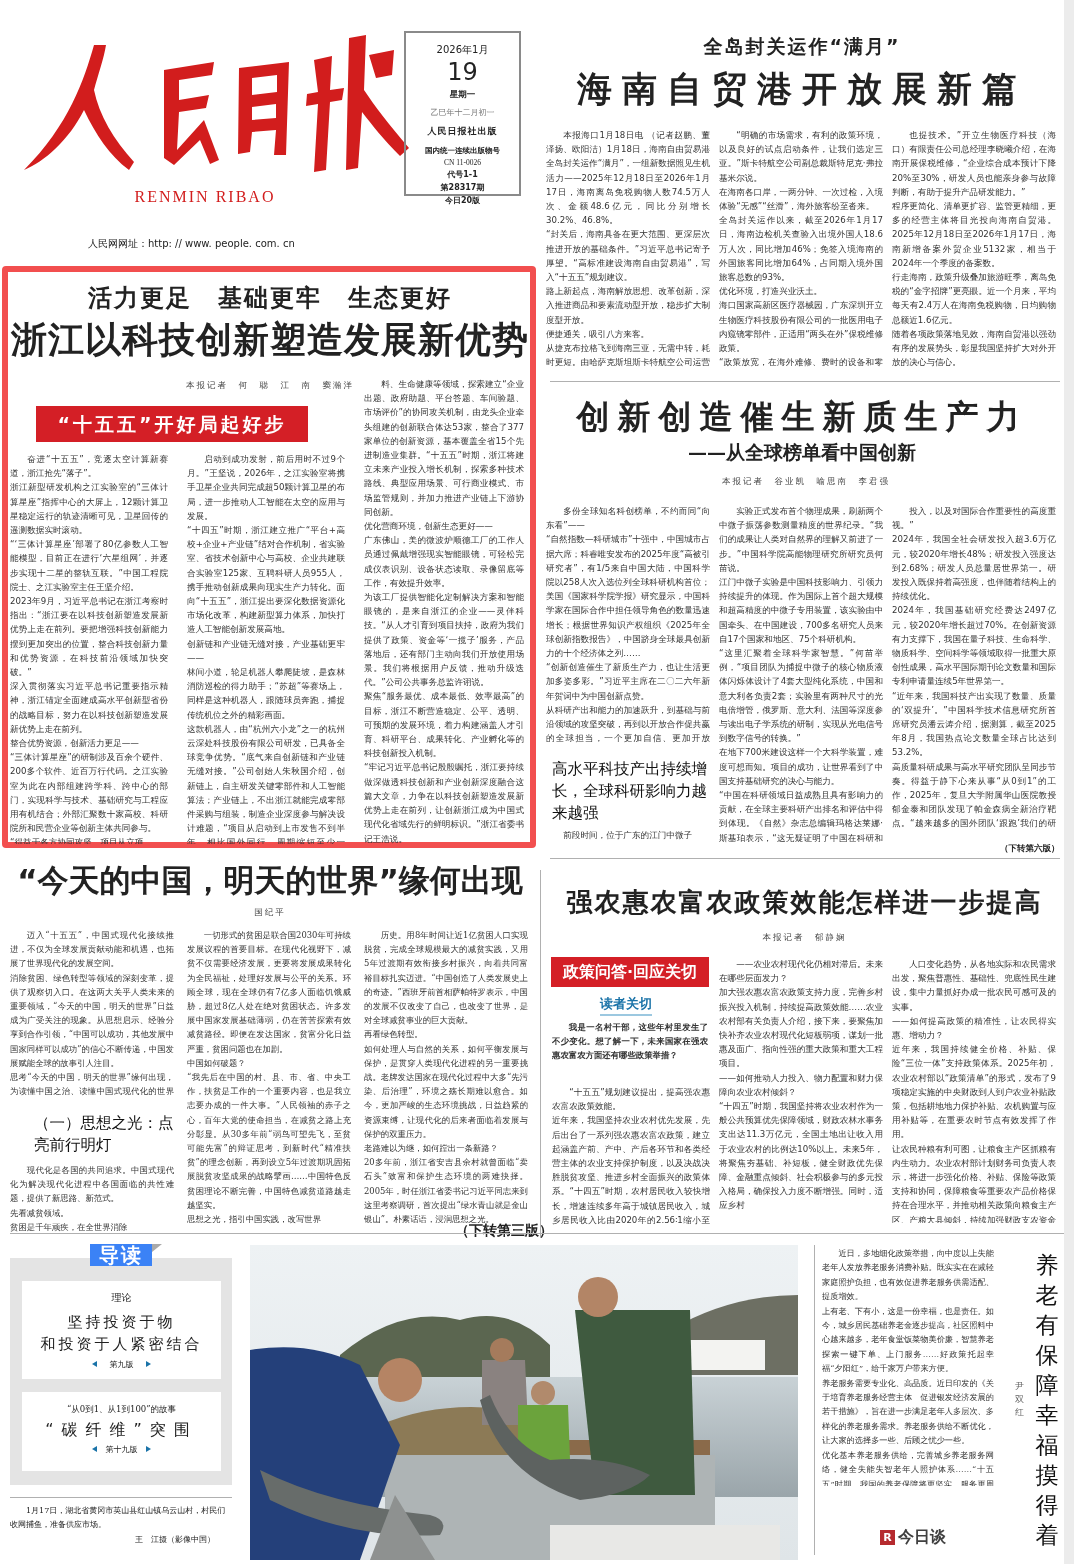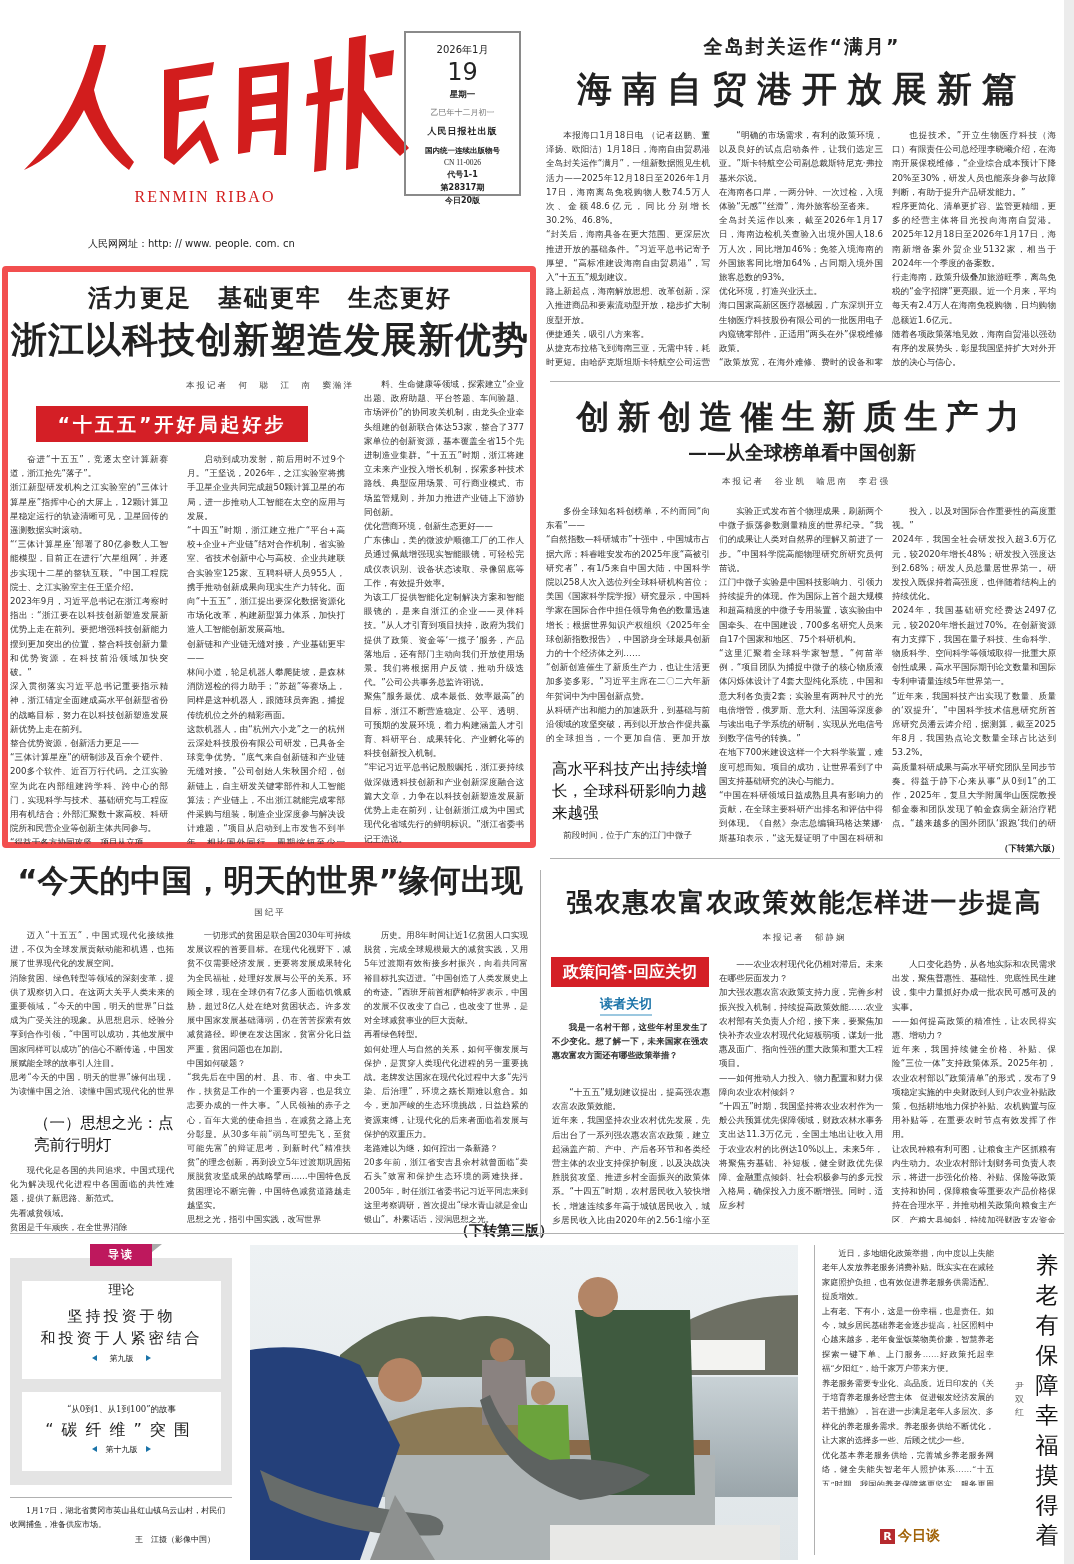--- a/index.html
+++ b/index.html
@@ -44,21 +44,21 @@
 
   
   .wd-title { left: 10px; width: 520px; top: 860px; text-align: center; font-family: "DejaVu Sans", sans-serif; font-weight: bold; font-size: 31px; }
   .wd-text { font-family: "DejaVu Serif", serif; font-size: 8.4px; }
 
   
   .nf-title { left: 545px; width: 519px; top: 885px; text-align: center; font-weight: bold; font-size: 26px; letter-spacing: 2px; }
 
   
   .daodu-bg { left: 10px; top: 1258px; width: 222px; height: 227px; background: #e4e4e4; }
-  .daodu-tag { left: 90px; top: 1244px; width: 62px; height: 22px; background: #be185d; color: #fff; font-family: "DejaVu Sans", sans-serif; font-weight: bold; font-size: 11px; line-height: 22px; text-align: center; letter-spacing: 2px; }
+  .daodu-tag { left: 90px; top: 1244px; width: 62px; height: 22px; background: #3b82f6; color: #fff; font-family: "DejaVu Sans", sans-serif; font-weight: bold; font-size: 20px; line-height: 22px; text-align: center; letter-spacing: 2px; }
   .daodu-card { background: #fff; position: absolute; text-align: center; }
   .tri { display: inline-block; width: 0; height: 0; border-top: 3px solid transparent; border-bottom: 3px solid transparent; }
   .tri-l { border-right: 5px solid #1a73a8; }
   .tri-r { border-left: 5px solid #1a73a8; }
 
   .photo { left: 250px; top: 1245px; width: 548px; height: 315px; overflow: hidden; }
   .yl-title { left: 1030px; top: 1250px; width: 34px; font-family: "DejaVu Sans", sans-serif; font-size: 23px; line-height: 30px; text-align: center; color: #111; }
 </style>
 </head>
 <body>
@@ -199,21 +199,21 @@
 近年来，我国持续健全价格、补贴、保险“三位一体”支持政策体系。2025年初，农业农村部以“政策清单”的形式，发布了9项稳定实施的中央财政到人到户农业补贴政策，包括耕地地力保护补贴、农机购置与应用补贴等，在重要农时节点有效发挥了作用。
 让农民种粮有利可图，让粮食主产区抓粮有内生动力。农业农村部计划财务司负责人表示，将进一步强化价格、补贴、保险等政策支持和协同，保障粮食等重要农产品价格保持在合理水平，并推动相关政策向粮食主产区、产粮大县倾斜，持续加强财政支农资金全链条监管。</div>
 
   <div class="hr" style="left:10px; top:1233px; width:1054px;"></div>
 
   <div class="abs daodu-bg"></div>
   <div class="abs daodu-tag">导读</div>
   <div class="abs" style="left:152px; top:1244px; width:0; height:0; border-left:10px solid #aaa; border-bottom:8px solid transparent;"></div>
 
   <div class="daodu-card" style="left:22px; top:1281px; width:199px; height:98px;">
-    <div style="font-size:13px; ">理论</div>
+    <div style="font-size:10px; margin-top:10px;">理论</div>
     <div style="font-family:'DejaVu Sans',sans-serif; font-size:15px; line-height:22px; letter-spacing:3px; margin-top:6px;">坚持投资于物</div>
     <div style="font-family:'DejaVu Sans',sans-serif; font-size:15px; line-height:22px; letter-spacing:3px;">和投资于人紧密结合</div>
     <div style="font-size:8px; margin-top:4px;">
       <span class="tri tri-l"></span>
       <span style="margin:0 10px;">第九版</span>
       <span class="tri tri-r"></span>
     </div>
   </div>
 
   <div class="daodu-card" style="left:22px; top:1392px; width:199px; height:79px;">
@@ -268,18 +268,18 @@
 
   <div class="vr" style="left:814px; top:1245px; height:310px;"></div>
   <div class="col body-text" style="left:822px; top:1246px; width:172px; height:240px; font-family:'DejaVu Serif',serif; font-size:8.2px; line-height:14.4px;">近日，多地细化政策举措，向中度以上失能老年人发放养老服务消费补贴。既实实在在减轻家庭照护负担，也有效促进养老服务供需适配、提质增效。
 上有老、下有小，这是一份幸福，也是责任。如今，城乡居民基础养老金逐步提高，社区照料中心越来越多，老年食堂饭菜物美价廉，智慧养老探索一键下单、上门服务……好政策托起幸福“夕阳红”，给千家万户带来方便。
 养老服务需要专业化、高品质。近日印发的《关于培育养老服务经营主体　促进银发经济发展的若干措施》，旨在进一步满足老年人多层次、多样化的养老服务需求。养老服务供给不断优化，让大家的选择多一些、后顾之忧少一些。
 优化基本养老服务供给，完善城乡养老服务网络，健全失能失智老年人照护体系……“十五五”时期，我国的养老保障将更坚实、服务更周到，让每个家庭在“老有所养”中感受更多幸福。</div>
   <div class="abs" style="left:1015px; top:1380px; width:12px; font-size:9px; line-height:13px; color:#666;">尹双红</div>
   <div class="abs yl-title">养老有保障　幸福摸得着</div>
   <div class="abs" style="left:880px; top:1527px; display:flex; align-items:center; gap:3px;">
     <span style="display:inline-block; width:15px; height:15px; background:#b52a2e; color:#fff; font-family:'DejaVu Sans',sans-serif; font-weight:bold; font-size:11px; line-height:15px; text-align:center;">R</span>
-    <span style="font-family:Liberation Mono, monospace; font-weight:bold; font-size:14px; color:#a16207;">今日谈</span>
+    <span style="font-family:Liberation Mono, monospace; font-weight:bold; font-size:16px; color:#404040;">今日谈</span>
   </div>
 
 </div>
 
 <div class="abs" style="left:1064px; top:0; width:10px; height:1564px; background:#ececec;"></div>
 
 </body></html>

